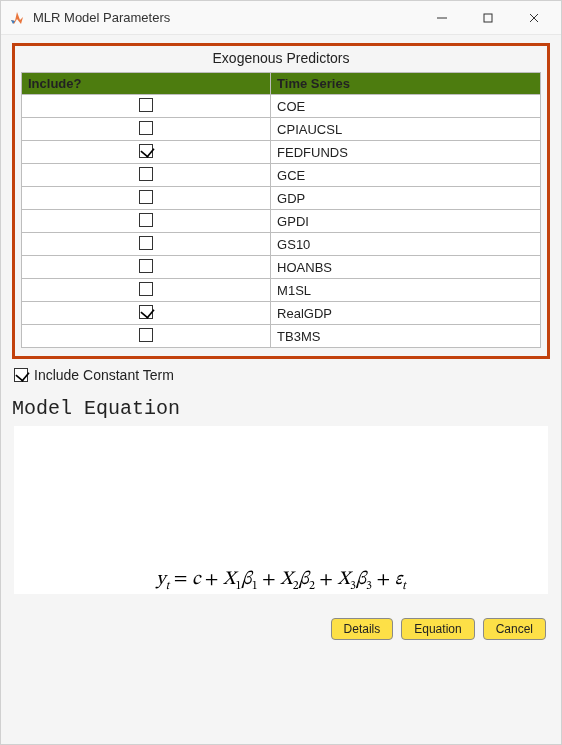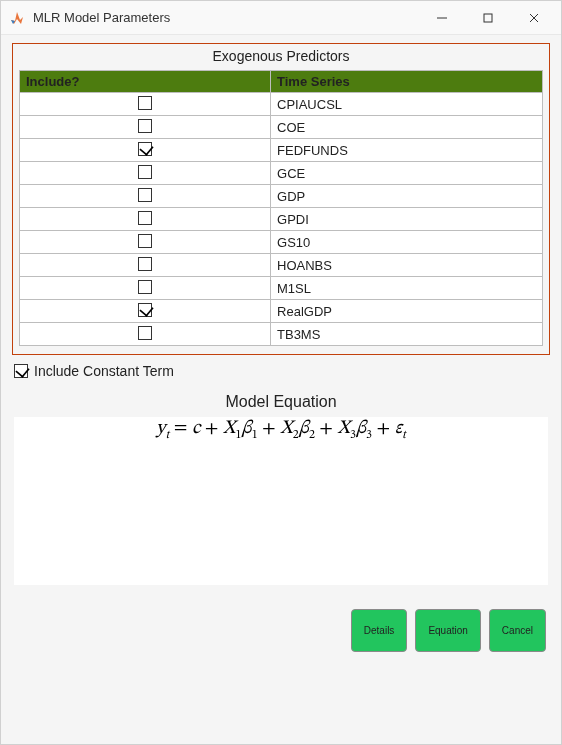--- a/index.html
+++ b/index.html
@@ -12,50 +12,50 @@
   }
   .window { width:562px; height:745px; background:#f5f5f5; border:1px solid #d0d0d0; display:flex; flex-direction:column; }
   .titlebar { height:34px; background:#f9f9f9; display:flex; align-items:center; padding:0 4px 0 8px; border-bottom:1px solid #e8e8e8; }
   .titlebar .app-icon { width:16px; height:16px; margin-right:8px; }
   .titlebar .title { flex:1; font-size:13px; color:#333; }
   .win-btns { display:flex; }
   .win-btn { width:46px; height:32px; display:flex; align-items:center; justify-content:center; color:#333; }
   .win-btn svg { width:10px; height:10px; }
   .content { flex:1; padding:8px 11px 10px 11px; background:#f5f5f5; display:flex; flex-direction:column; }
   .group {
-    border:1px solid #c2410c; background:#f5f5f5; padding:0;
+    border:3px solid #c2410c; background:#f5f5f5; padding:0;
   }
   .group-title { text-align:center; font-size:14px; padding:4px 0 6px 0; }
   .table-wrap { padding:0 6px 8px 6px; }
   table.predictors { width:100%; border-collapse:collapse; background:#fff; }
   table.predictors th, table.predictors td {
     border:1px solid #bdbdbd; padding:3px 6px; font-size:13px; text-align:left;
   }
   table.predictors th { background:#4d7c0f; font-weight:600; }
   table.predictors td.inc { text-align:center; width:48%; padding:0; height:23px; }
   .cb { width:14px; height:14px; border:1.5px solid #333; display:inline-block; position:relative; background:#fff; }
   .cb.checked::after {
     content:""; position:absolute; left:2px; top:-1px; width:9px; height:11px;
     border-right:2px solid #000; border-bottom:2px solid #000;
     transform:rotate(40deg) scale(.85);
   }
   .const-row { display:flex; align-items:center; gap:6px; padding:8px 2px 0 2px; font-size:14px; }
-  .eq-title { text-align:center; font-size:16px; padding:14px 0 6px 0; }
-  .eq-box { background:#fff; height:168px; margin:0 2px; display:flex; align-items:flex-start; justify-content:center; }
+  .eq-title { font-size:20px; padding:14px 0 6px 0;font-family:Liberation Mono, monospace; }
+  .eq-box { background:#fff; height:168px; margin:0 2px; display:flex; align-items:flex-end; justify-content:center; }
   .eq {
     font-family:"Cambria Math","STIX Two Math","Latin Modern Math","Times New Roman",serif;
     font-size:19px; font-style:italic; color:#000;
   }
   .eq .rm { font-style:normal; }
   .eq sub { font-size:12px; font-style:italic; }
   .eq sub.n { font-style:normal; }
   .btn-row { display:flex; justify-content:flex-end; gap:8px; padding:24px 4px 0 0; }
   .btn {
-    border:1px solid #8a8a8a; border-radius:4px; background:#22c55e;
-    padding:15px 12px; font-size:10px; color:#222;
+    border:1px solid #8a8a8a; border-radius:4px; background:#fde047;
+    padding:3px 12px; font-size:12px; color:#222;
   }
 </style>
 </head>
 <body>
 
 <div class="window">
   <div class="titlebar">
     <span class="app-icon">
       <svg viewBox="0 0 16 16">
           <path d="M8 2 L11 10 L14 7 L12 14 L8 9 L5 14 L2 10 L6 11 Z" fill="#e9763d"></path>
@@ -91,25 +91,25 @@
         <table class="predictors">
           <thead>
             <tr>
               <th>Include?</th>
               <th>Time Series</th>
             </tr>
           </thead>
           <tbody id="rows">
               <tr>
                 <td class="inc"><span class="cb"></span></td>
-                <td>CPIAUCSL</td>
+                <td>COE</td>
               </tr>
               <tr>
                 <td class="inc"><span class="cb"></span></td>
-                <td>COE</td>
+                <td>CPIAUCSL</td>
               </tr>
               <tr>
                 <td class="inc"><span class="cb checked"></span></td>
                 <td>FEDFUNDS</td>
               </tr>
               <tr>
                 <td class="inc"><span class="cb"></span></td>
                 <td>GCE</td>
               </tr>
               <tr>

